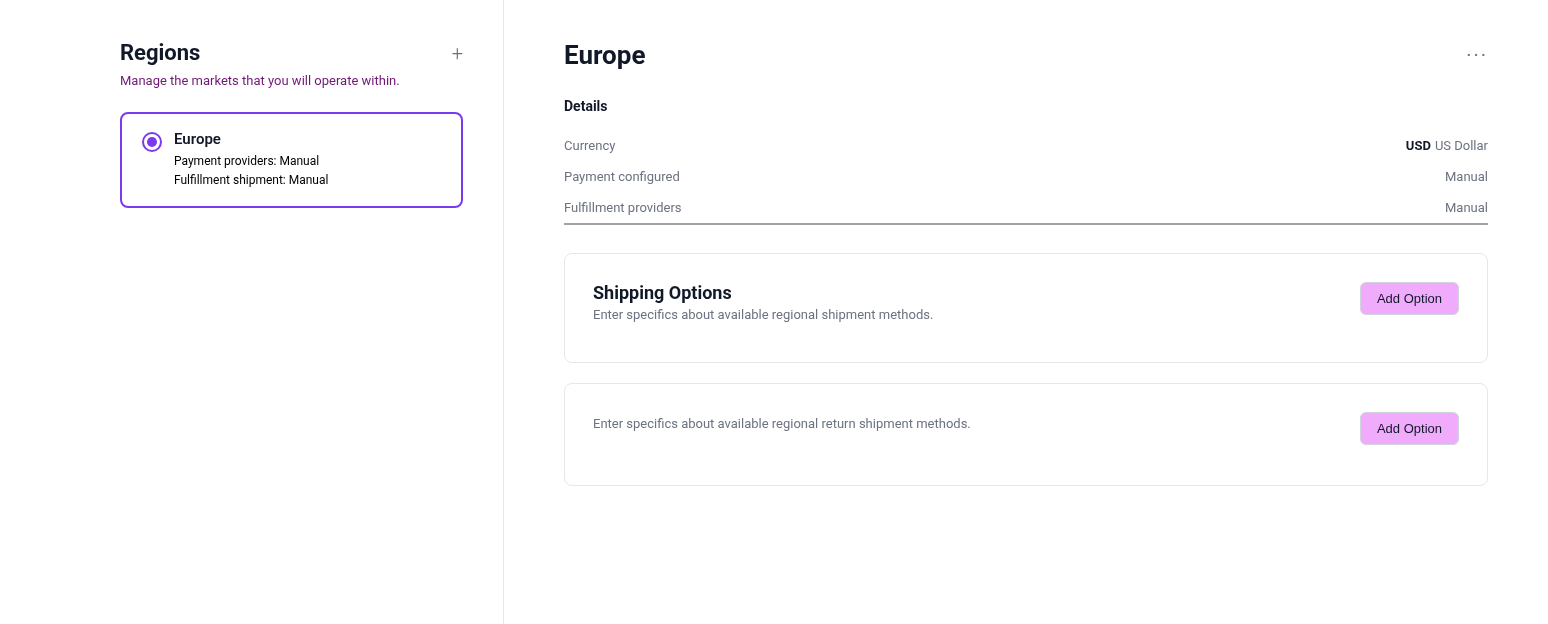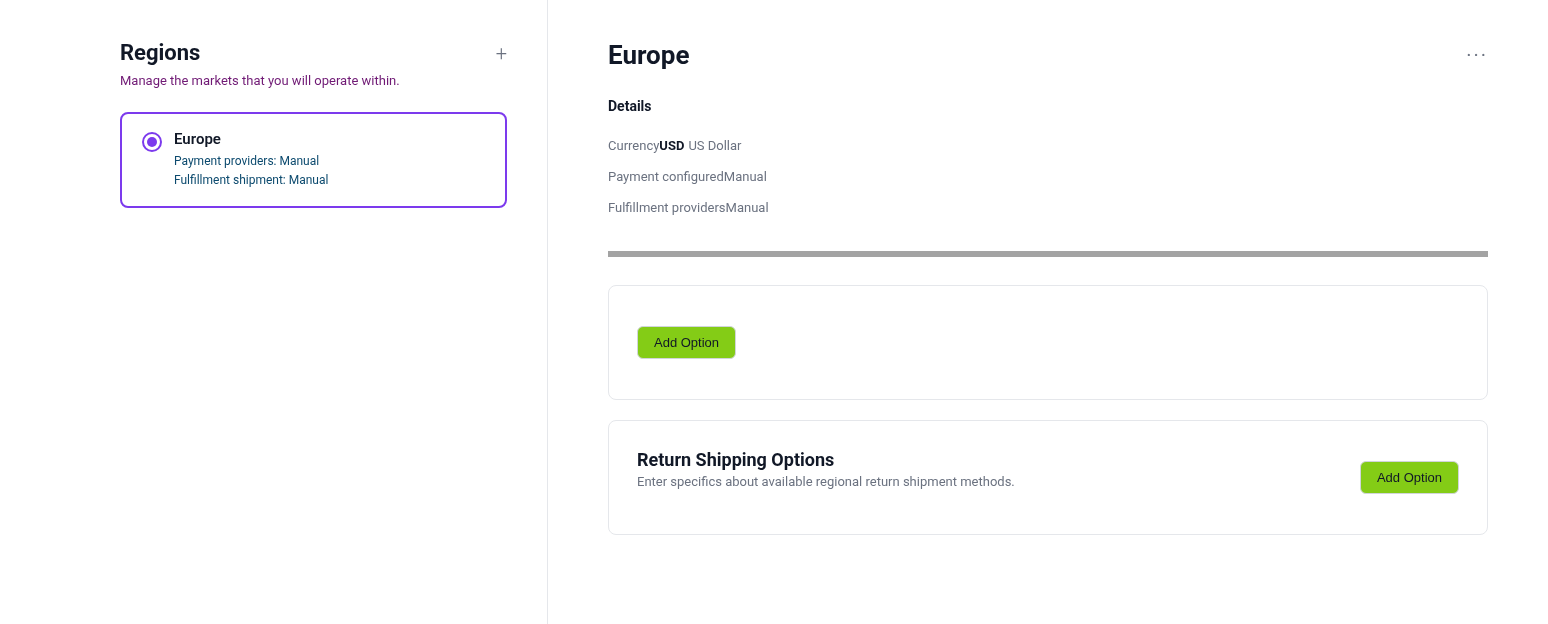--- a/index.html
+++ b/index.html
@@ -17,21 +17,21 @@
 
     .layout {
       display: flex;
       width: 1548px;
       min-height: 624px;
       background: #fff;
     }
 
     
     .left-panel {
-      width: 548px;
+      width: 504px;
       padding: 40px 40px 40px 120px;
       border-right: 1px solid #e5e7eb;
     }
 
     .left-header {
       display: flex;
       align-items: center;
       justify-content: space-between;
       margin-bottom: 8px;
     }
@@ -89,21 +89,21 @@
 
     .region-name {
       font-size: 15px;
       font-weight: 600;
       color: #111827;
       margin-bottom: 4px;
     }
 
     .region-meta {
       font-size: 12px;
-      color: #0c4a6e;
+      color: #000000;
       line-height: 1.6;
     }
 
     
     .right-panel {
       flex: 1;
       padding: 40px 60px;
       overflow-y: auto;
     }
 
@@ -122,36 +122,35 @@
 
     .more-menu {
       font-size: 20px;
       color: #6b7280;
       cursor: pointer;
       letter-spacing: 2px;
     }
 
     
     .details-section {
-      border-bottom: 6px solid #a3a3a3;
-      padding-bottom: 28px;
+      border-bottom: 2px solid #a3a3a3;
       margin-bottom: 28px;
     }
 
     .section-label {
       font-size: 14px;
       font-weight: 700;
       color: #111827;
       margin-bottom: 16px;
     }
 
     .details-row {
       display: flex;
       align-items: center;
-      justify-content: flex-start;
+      justify-content: space-between;
       padding: 8px 0;
     }
 
     .details-key {
       font-size: 13px;
       color: #6b7280;
     }
 
     .details-value {
       font-size: 13px;
@@ -187,30 +186,29 @@
     }
 
     .option-subtitle {
       font-size: 13px;
       color: #6b7280;
       margin-top: 4px;
     }
 
     .add-option-btn {
       border: 1px solid #d1d5db;
-      background: #84cc16;
+      background: #f0abfc;
       border-radius: 6px;
       padding: 8px 16px;
       font-size: 13px;
       font-weight: 500;
       color: #111827;
       cursor: pointer;
       white-space: nowrap;
       flex-shrink: 0;
-      margin-top: 12px;
     }
   </style>
 </head>
 <body>
 
 <div class="layout">
 
   <div class="left-panel">
     <div class="left-header">
       <h1 class="left-title">Regions</h1>
@@ -254,28 +252,31 @@
       </div>
 
       <div class="details-row">
         <span class="details-key">Fulfillment providers</span>
         <span class="details-value">Manual</span>
       </div>
     </div>
 
     <div class="option-section">
       <div class="option-header">
+        <div>
+          <div class="option-title">Shipping Options</div>
+          <div class="option-subtitle">Enter specifics about available regional shipment methods.</div>
+        </div>
         <button class="add-option-btn">Add Option</button>
       </div>
     </div>
 
     <div class="option-section">
       <div class="option-header">
         <div>
-          <div class="option-title">Return Shipping Options</div>
           <div class="option-subtitle">Enter specifics about available regional return shipment methods.</div>
         </div>
         <button class="add-option-btn">Add Option</button>
       </div>
     </div>
 
   </div>
 </div>
 
 </body></html>

